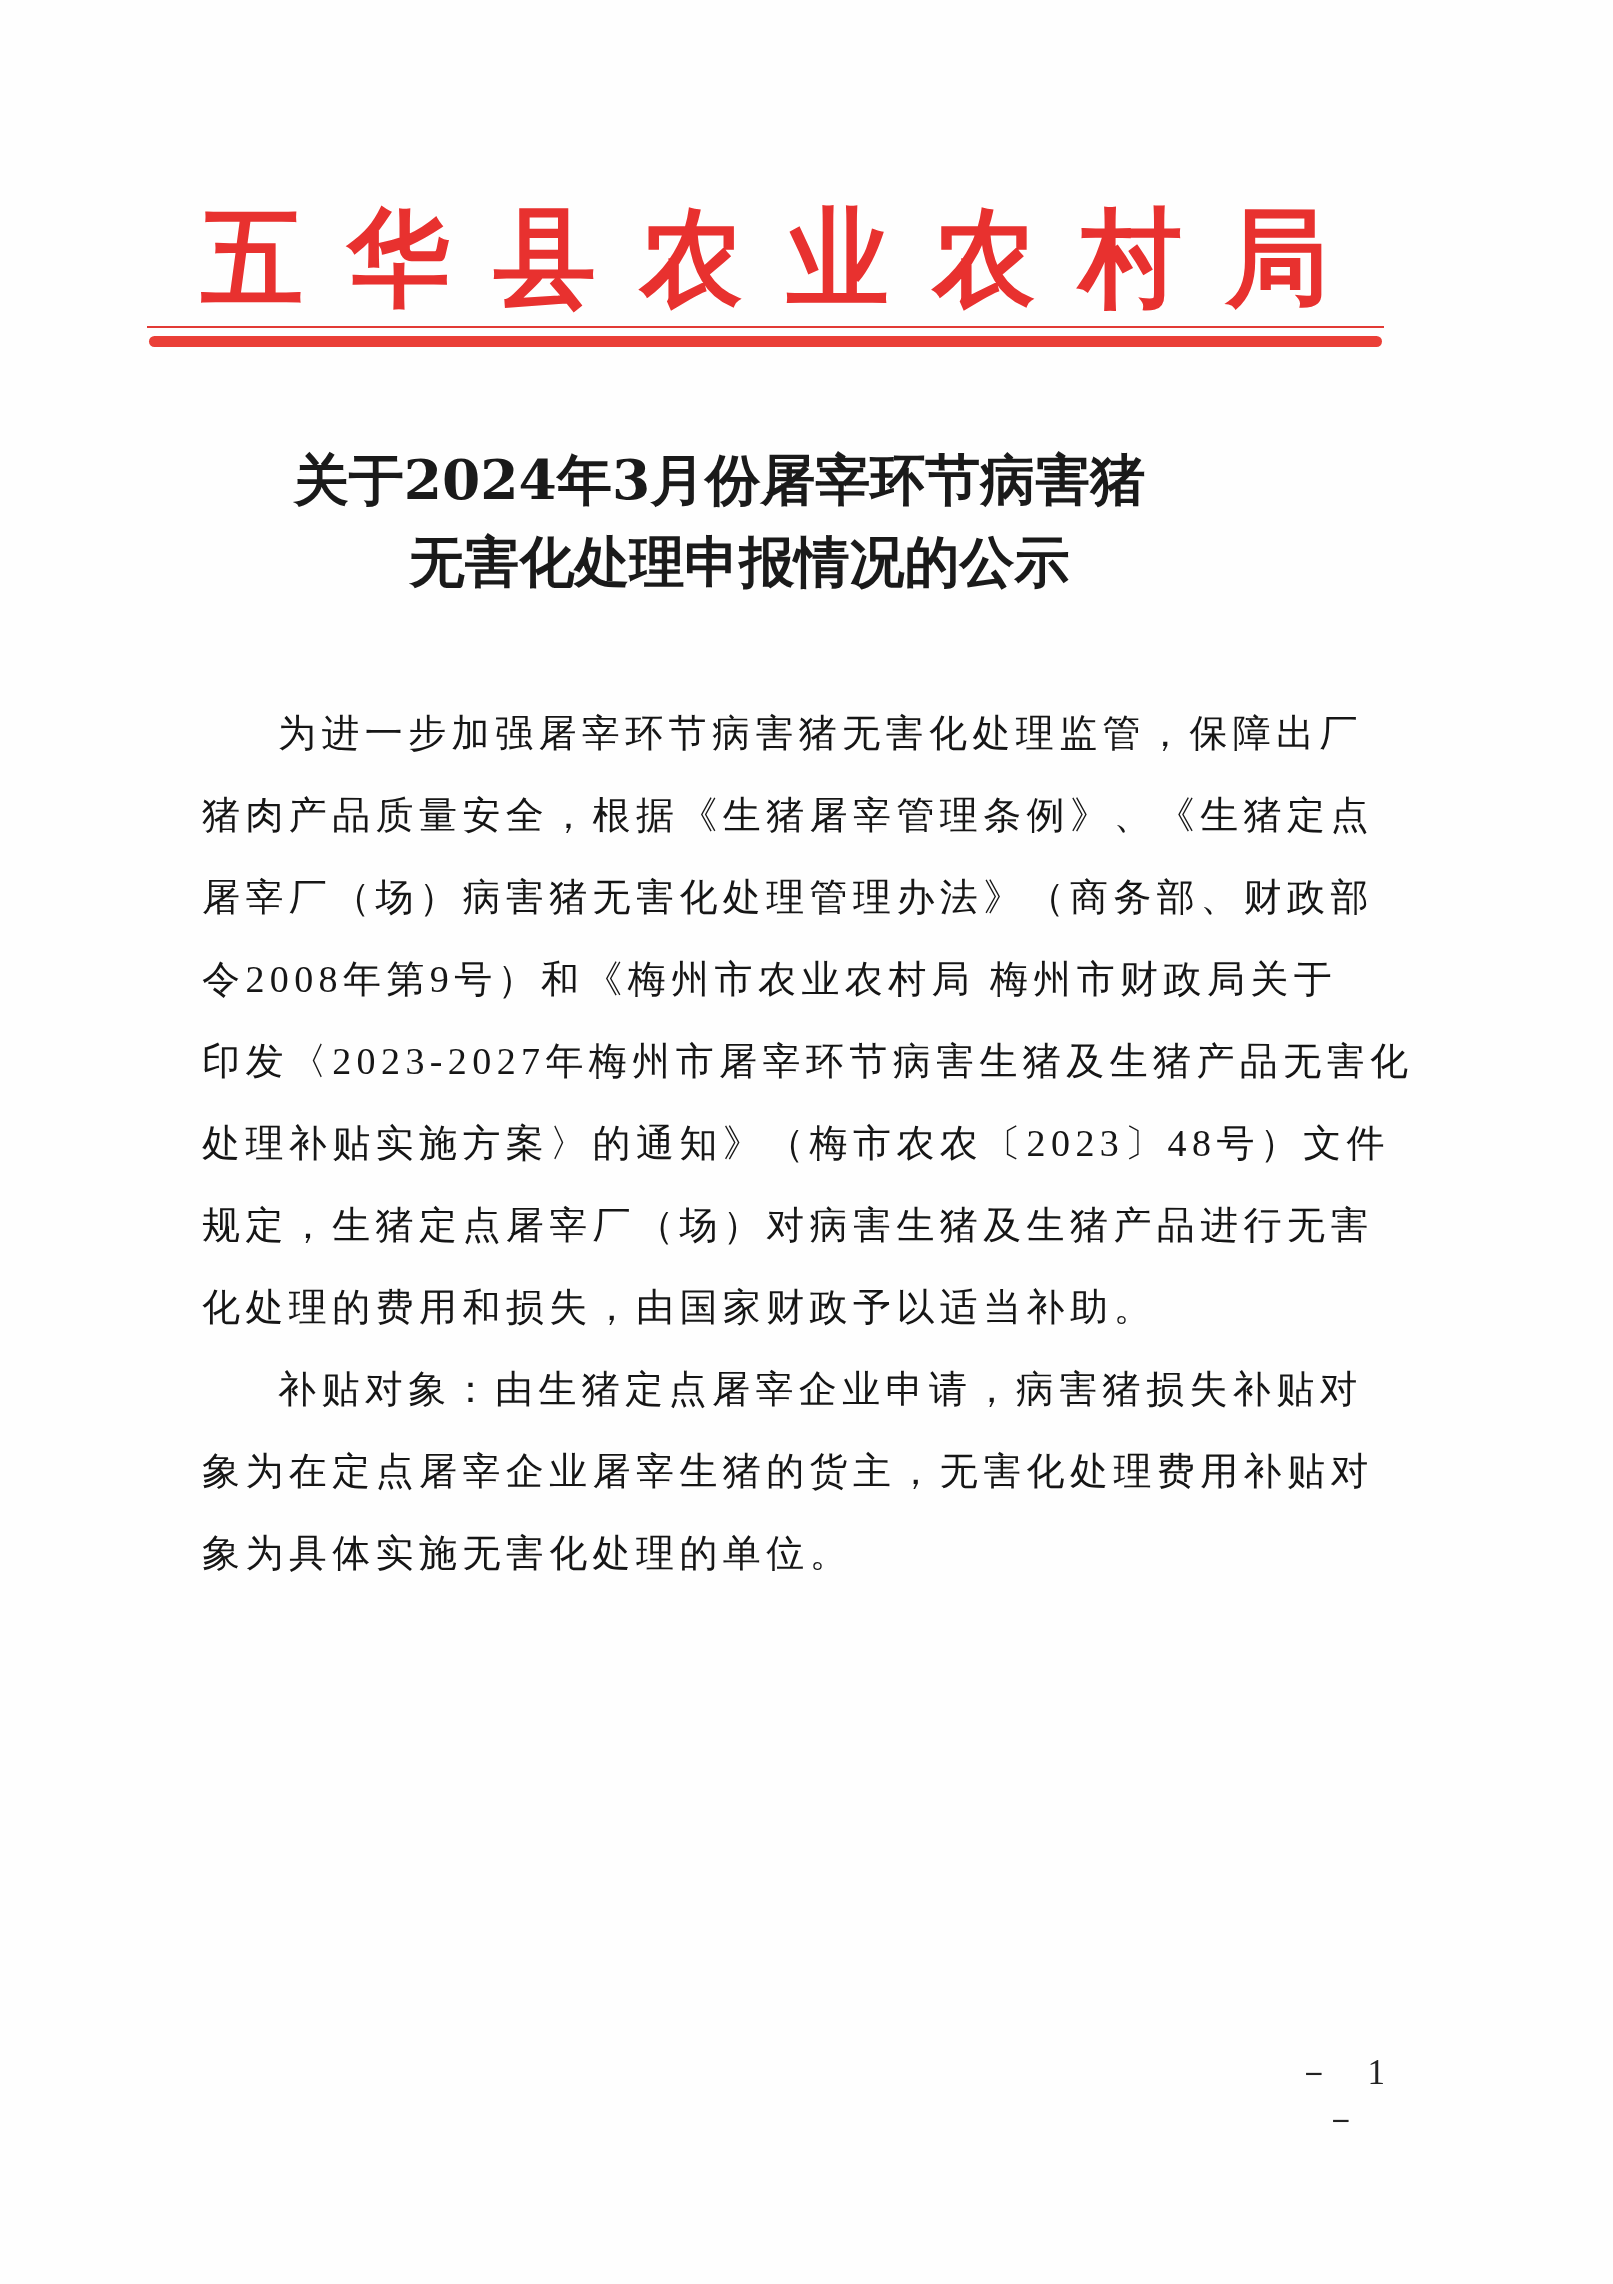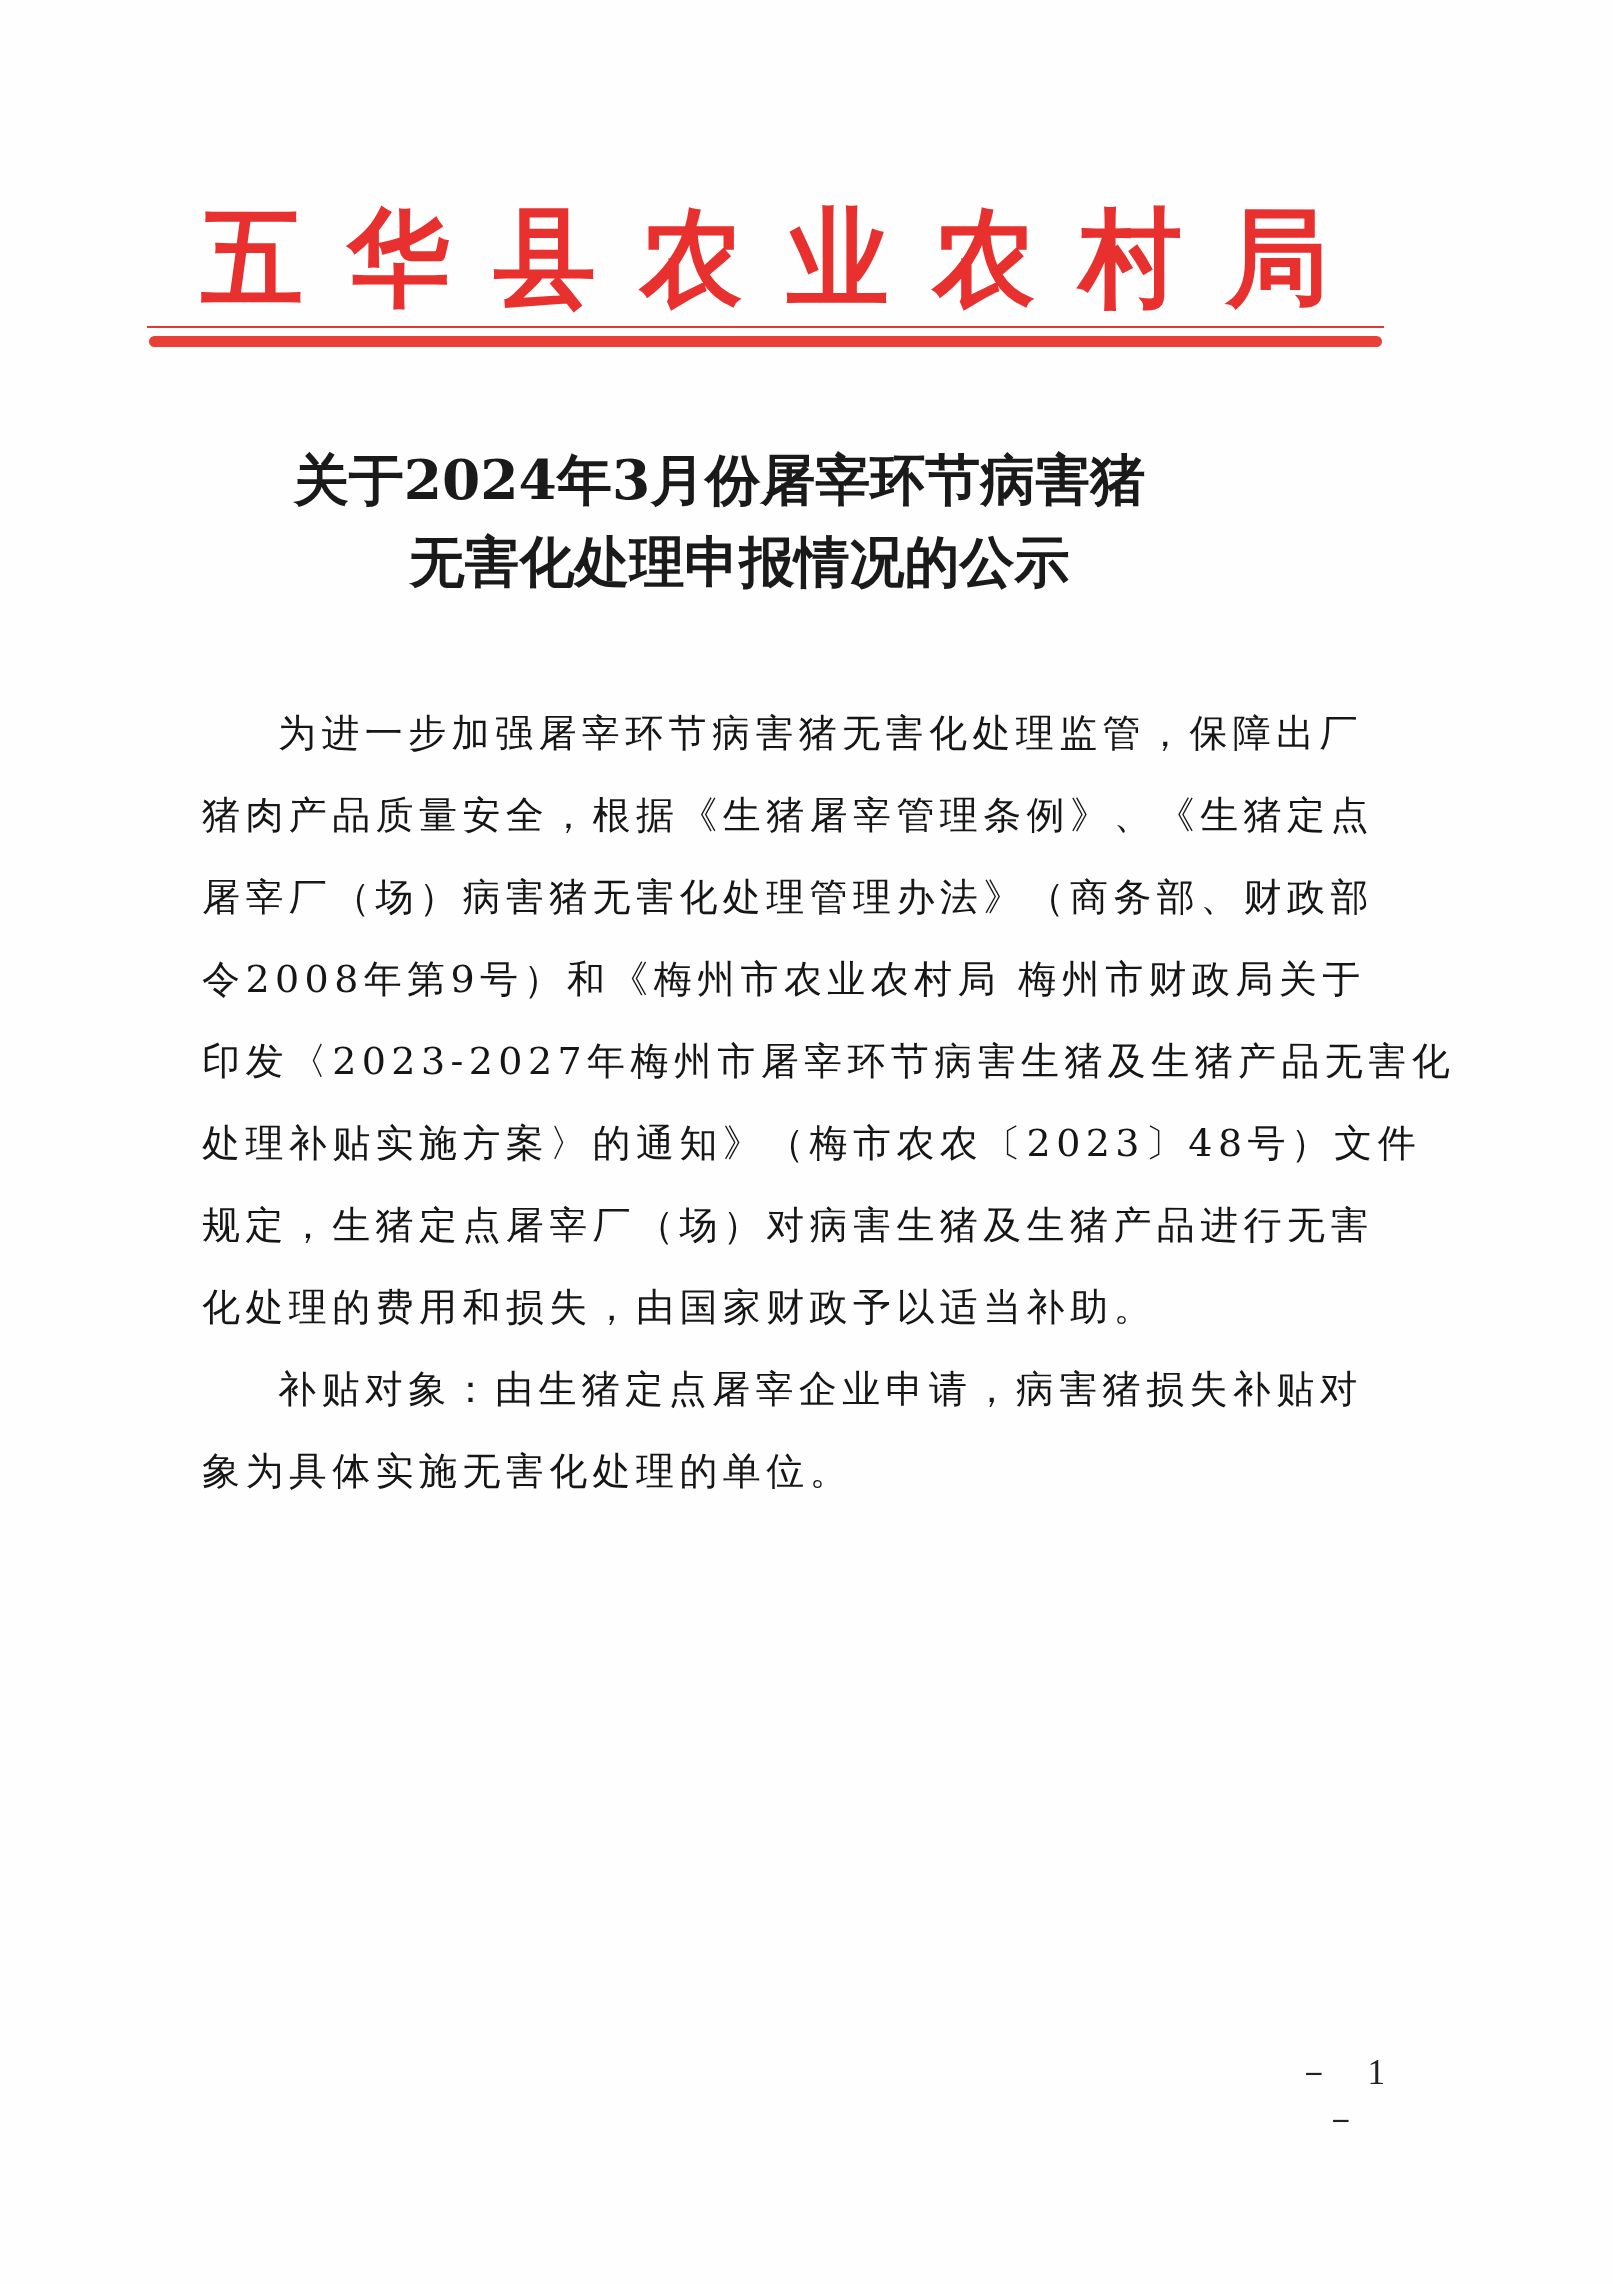--- a/index.html
+++ b/index.html
@@ -84,25 +84,26 @@
       <span class="line" style="text-indent:0">猪肉产品质量安全，根据《生猪屠宰管理条例》、《生猪定点</span>
       <span class="line">屠宰厂（场）病害猪无害化处理管理办法》（商务部、财政部</span>
       <span class="line">令2008年第9号）和《梅州市农业农村局 梅州市财政局关于</span>
       <span class="line">印发〈2023-2027年梅州市屠宰环节病害生猪及生猪产品无害化</span>
       <span class="line">处理补贴实施方案〉的通知》（梅市农农〔2023〕48号）文件</span>
       <span class="line">规定，生猪定点屠宰厂（场）对病害生猪及生猪产品进行无害</span>
       <span class="line">化处理的费用和损失，由国家财政予以适当补助。</span>
     </div>
     <div class="para">
       <span class="line">补贴对象：由生猪定点屠宰企业申请，病害猪损失补贴对</span>
+      <span class="line">象为在定点屠宰企业屠宰生猪的货主，无害化处理费用补贴对</span>
       <span class="line">象为具体实施无害化处理的单位。</span>
     </div>
   </div>
 
   <div class="page-number">－ 1 －</div>
 </div>
 
 <style>
   
-  .para .line { text-indent: 0; }
+  .para .line { text-indent: 0; font-family: Liberation Serif, serif; }
   .para .line:first-child { text-indent: 2em; }
 </style>
 
 
 </body></html>

